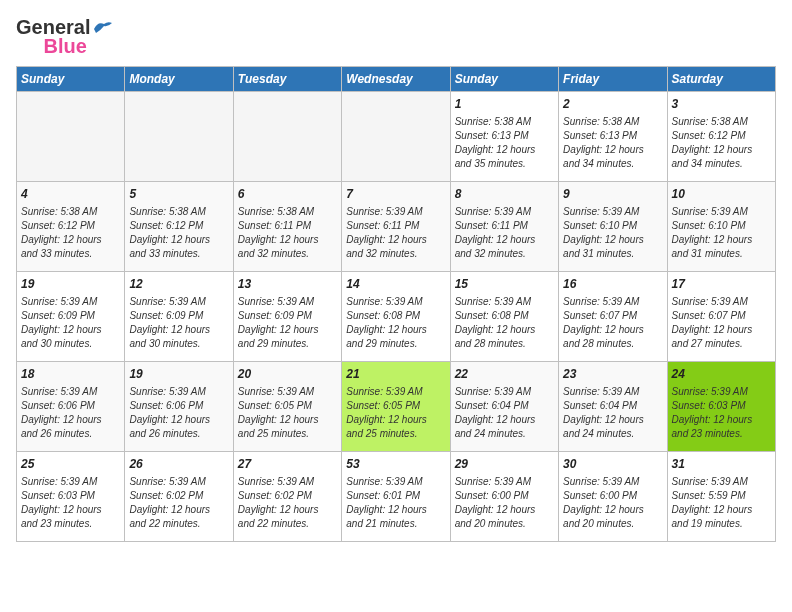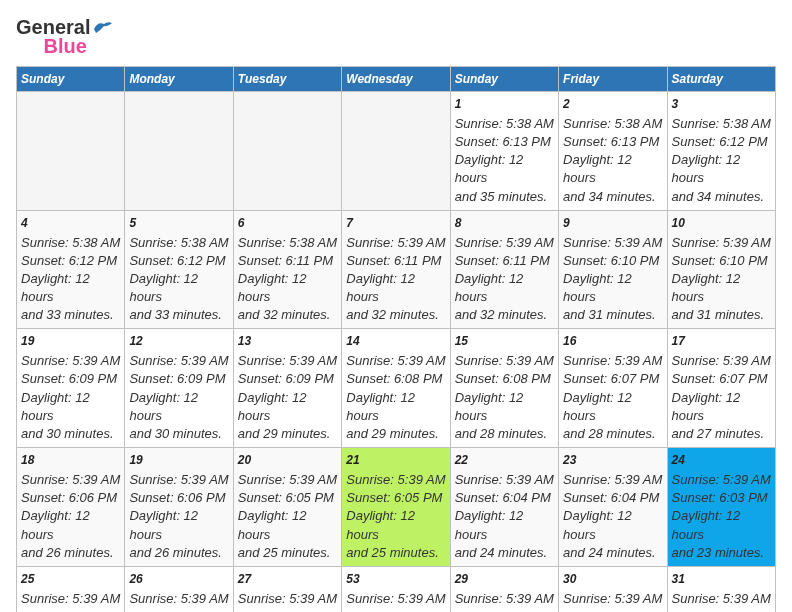--- a/index.html
+++ b/index.html
@@ -60,21 +60,21 @@
     }
     td.empty {
       background: #f5f5f5;
     }
     .day-num {
       font-weight: bold;
       font-size: 12px;
       margin-bottom: 2px;
     }
     .day-info {
-      font-size: 13px;
+      font-size: 10px;
       color: #333;
     }
     tr:nth-child(even) td:not(.empty) {
       background: #f9f9f9;
     }
     tr.row-week td {
       height: 90px;
     }
   </style>
 </head>
@@ -274,21 +274,21 @@
 Daylight: 12 hours
 and 24 minutes.</div>
         </td>
         <td style="background: rgb(249, 249, 249);">
           <div class="day-num">23</div>
           <div class="day-info" style="white-space: pre-line;">Sunrise: 5:39 AM
 Sunset: 6:04 PM
 Daylight: 12 hours
 and 24 minutes.</div>
         </td>
-        <td style="background: #0ea5e9;">
+        <td style="background: #84cc16;">
           <div class="day-num">24</div>
           <div class="day-info" style="white-space: pre-line;">Sunrise: 5:39 AM
 Sunset: 6:03 PM
 Daylight: 12 hours
 and 23 minutes.</div>
         </td>
       </tr>
       <tr class="row-week">
         <td>
           <div class="day-num">25</div>

